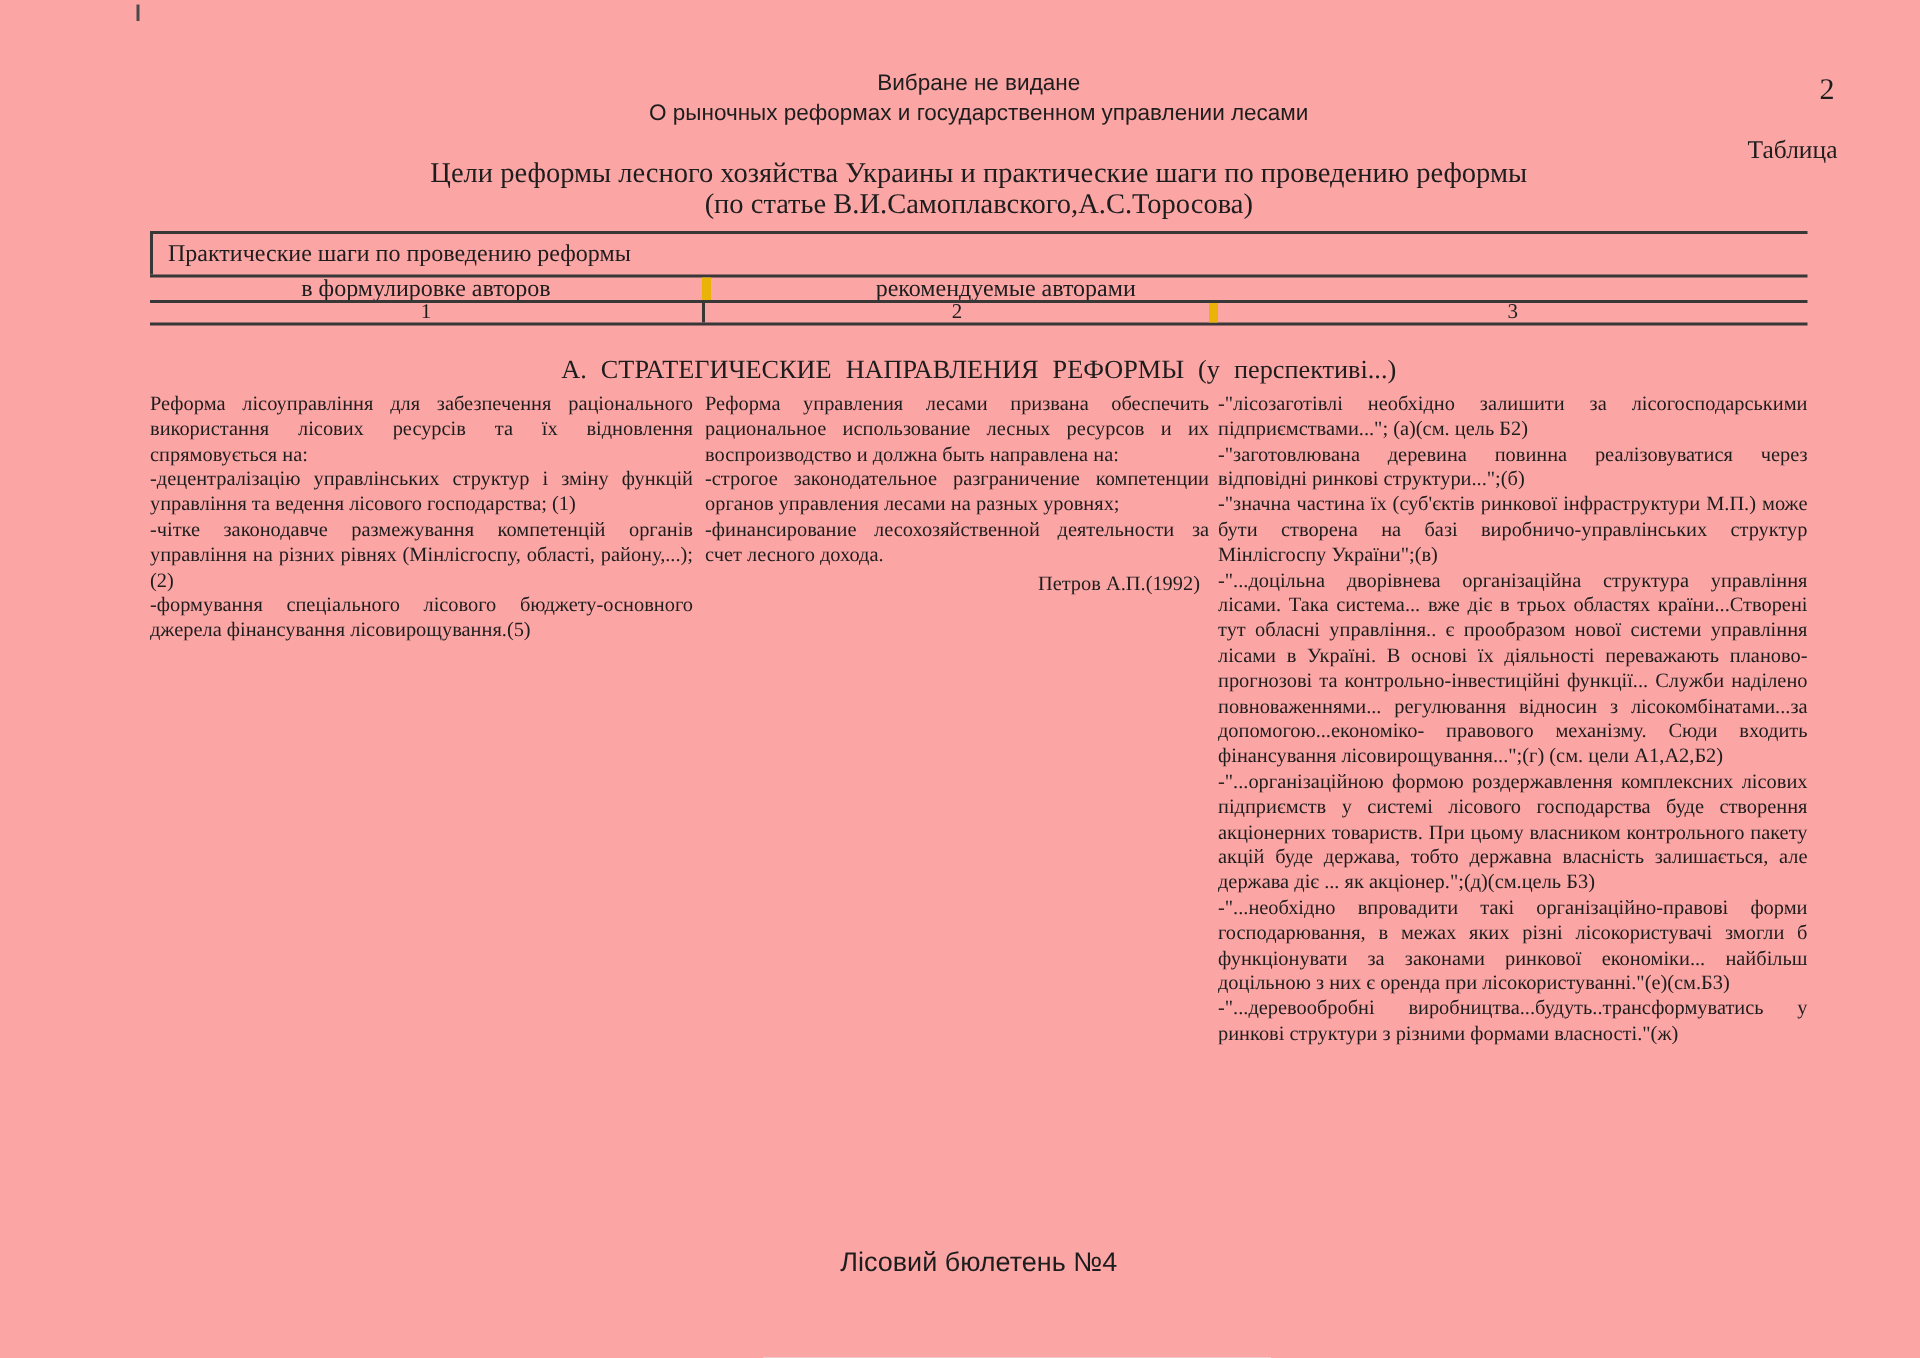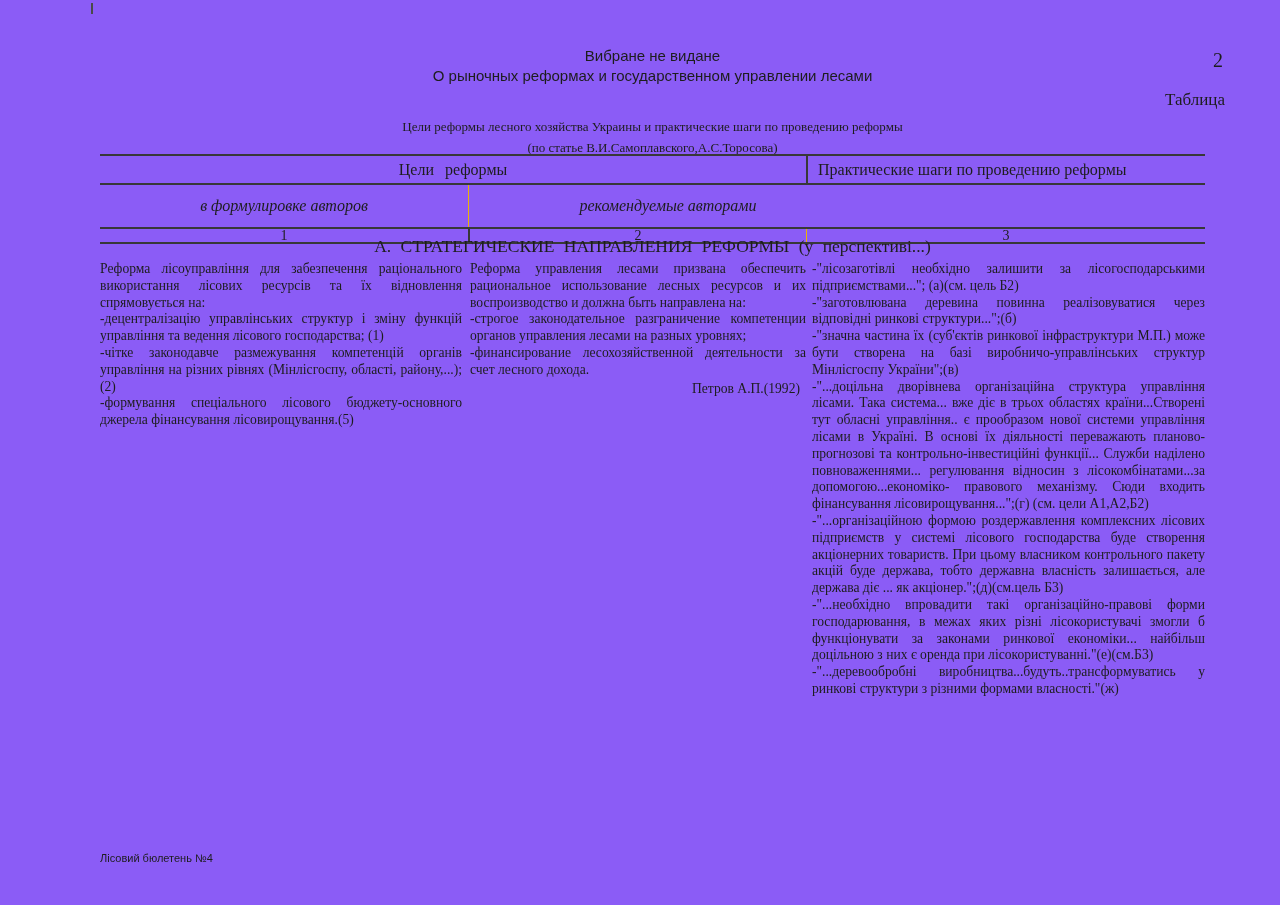--- a/index.html
+++ b/index.html
@@ -1,21 +1,21 @@
 <!DOCTYPE html>
 <html><head>
 <meta charset="utf-8">
 <style>
   * { box-sizing: border-box; }
   html, body { margin: 0; padding: 0; background: #e8e8e8; }
   .page {
     position: relative;
     width: 1280px;
     height: 905px;
-    background: #8b5cf6;
+    background: #fca5a5;
     font-family: "Liberation Serif", "DejaVu Serif", serif;
     color: #1d1d1d;
     overflow: hidden;
   }
   .sans { font-family: "Liberation Sans", "DejaVu Sans", sans-serif; }
 
   .margin-tick {
     position: absolute; left: 91px; top: 3px;
     width: 2px; height: 11px; background: #4a4a4a;
   }
@@ -24,58 +24,58 @@
     position: absolute; left: 100px; top: 46px; width: 1105px;
     text-align: center; font-size: 15px; line-height: 20px;
   }
   .page-number {
     position: absolute; top: 49px; right: 57px; font-size: 20px;
   }
   .table-label {
     position: absolute; top: 90px; right: 55px; font-size: 17px;
   }
   .doc-title {
-    position: absolute; left: 100px; top: 116px; width: 1105px;
-    text-align: center; font-size: 13px; line-height: 21px;
+    position: absolute; left: 100px; top: 105px; width: 1105px;
+    text-align: center; font-size: 19px; line-height: 21px;
   }
 
   .tbl {
     position: absolute; left: 100px; top: 154px; width: 1105px;
     border-top: 2px solid #383838; font-size: 16px;
   }
   .trow { display: flex; border-bottom: 2px solid #383838; }
   .cell { display: flex; align-items: center; justify-content: center; overflow: hidden; }
   .r1 { height: 29px; }
-  .r2 { height: 44px; font-style: italic; }
+  .r2 { height: 17px; }
   .r3 { height: 15px; font-size: 14px; line-height: 14px; }
   .c1 { width: 368px; }
   .c2 { width: 338px; border-left: 2px solid #383838; }
-  .c3 { width: 399px; border-left: 1px solid #eab308; }
+  .c3 { width: 399px; border-left: 6px solid #eab308; }
   .goals-cell { width: 706px; word-spacing: 7px; }
   .steps-cell { width: 399px; border-left: 2px solid #383838; justify-content: flex-start; padding-left: 10px; }
 
   .section-heading {
     position: absolute; left: 100px; top: 236px; width: 1105px;
     text-align: center; font-weight: normal; font-size: 17.5px; word-spacing: 5px;
   }
 
   .body-col {
     position: absolute; top: 261px;
     font-size: 13.6px; line-height: 16.8px;
     text-align: justify; text-justify: inter-word;
   }
   .body-col p { margin: 0; }
   #col1 { left: 100px; width: 362px; }
   #col2 { left: 470px; width: 336px; }
   #col3 { left: 812px; width: 393px; }
   .attribution { text-align: right; padding-right: 6px; margin-top: 2px !important; }
 
   .footer {
-    position: absolute; left: 100px; top: 852px; width: 1105px;
-    font-size: 11px;
+    position: absolute; left: 100px; top: 831px; width: 1105px;
+    text-align: center; font-size: 18px;
   }
 </style>
 </head>
 <body>
 
 <div class="page">
 
   <div class="margin-tick"></div>
 
   <div class="top-header sans">
@@ -87,21 +87,20 @@
 
   <div class="table-label">Таблица</div>
 
   <div class="doc-title">
     <div>Цели реформы лесного хозяйства Украины и практические шаги по проведению реформы</div>
     <div>(по статье В.И.Самоплавского,А.С.Торосова)</div>
   </div>
 
   <div class="tbl">
     <div class="trow r1">
-      <div class="cell goals-cell">Цели реформы</div>
       <div class="cell steps-cell">Практические шаги по проведению реформы</div>
     </div>
     <div class="trow r2">
       <div class="cell c1">в формулировке авторов</div>
       <div class="cell c3">рекомендуемые авторами</div>
     </div>
     <div class="trow r3">
       <div class="cell c1">1</div>
       <div class="cell c2">2</div>
       <div class="cell c3">3</div>

